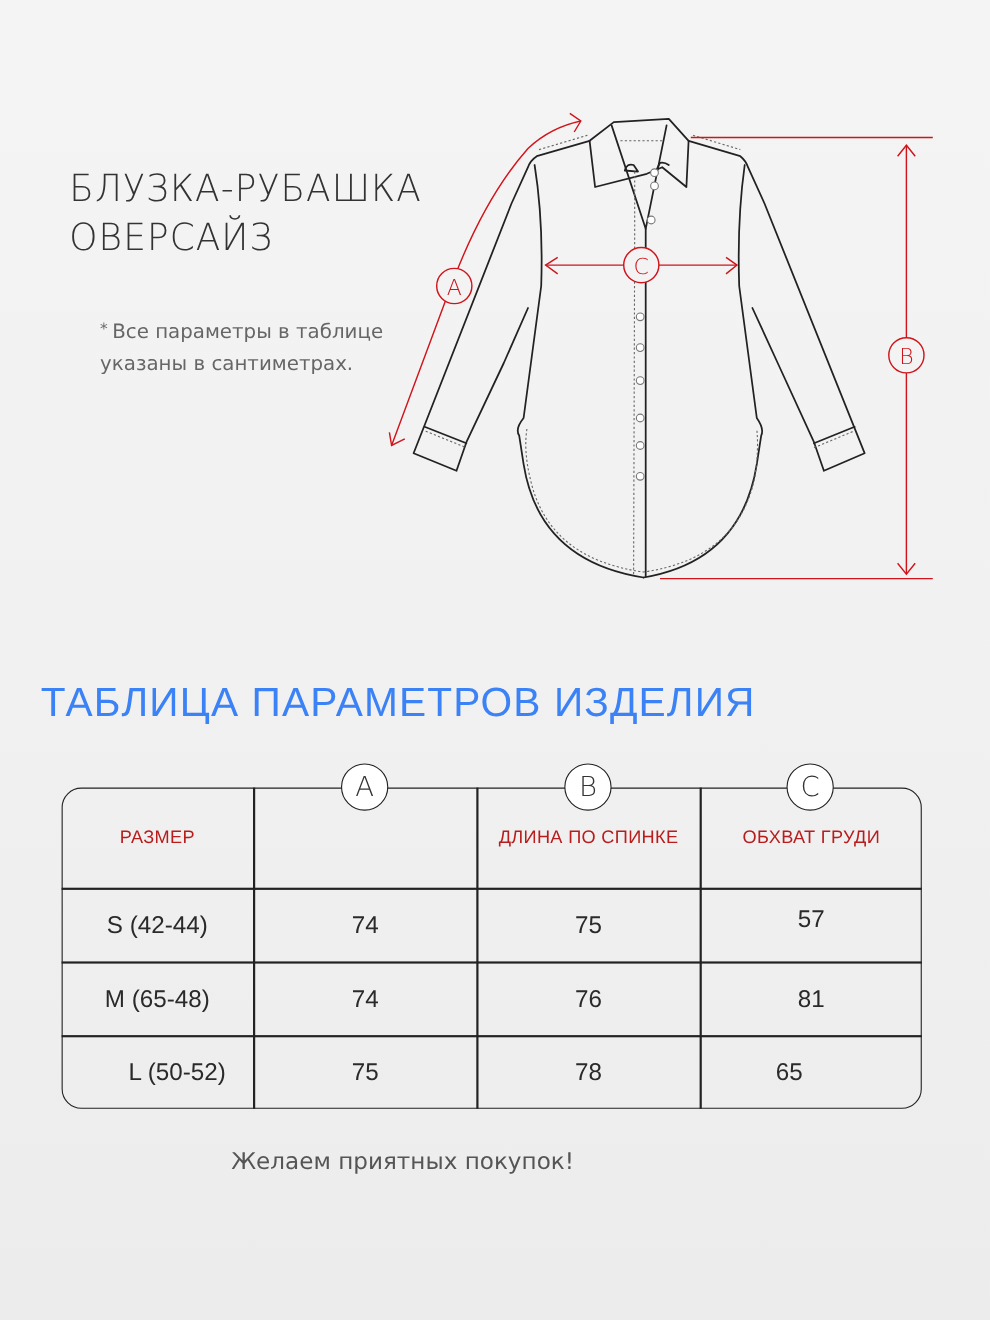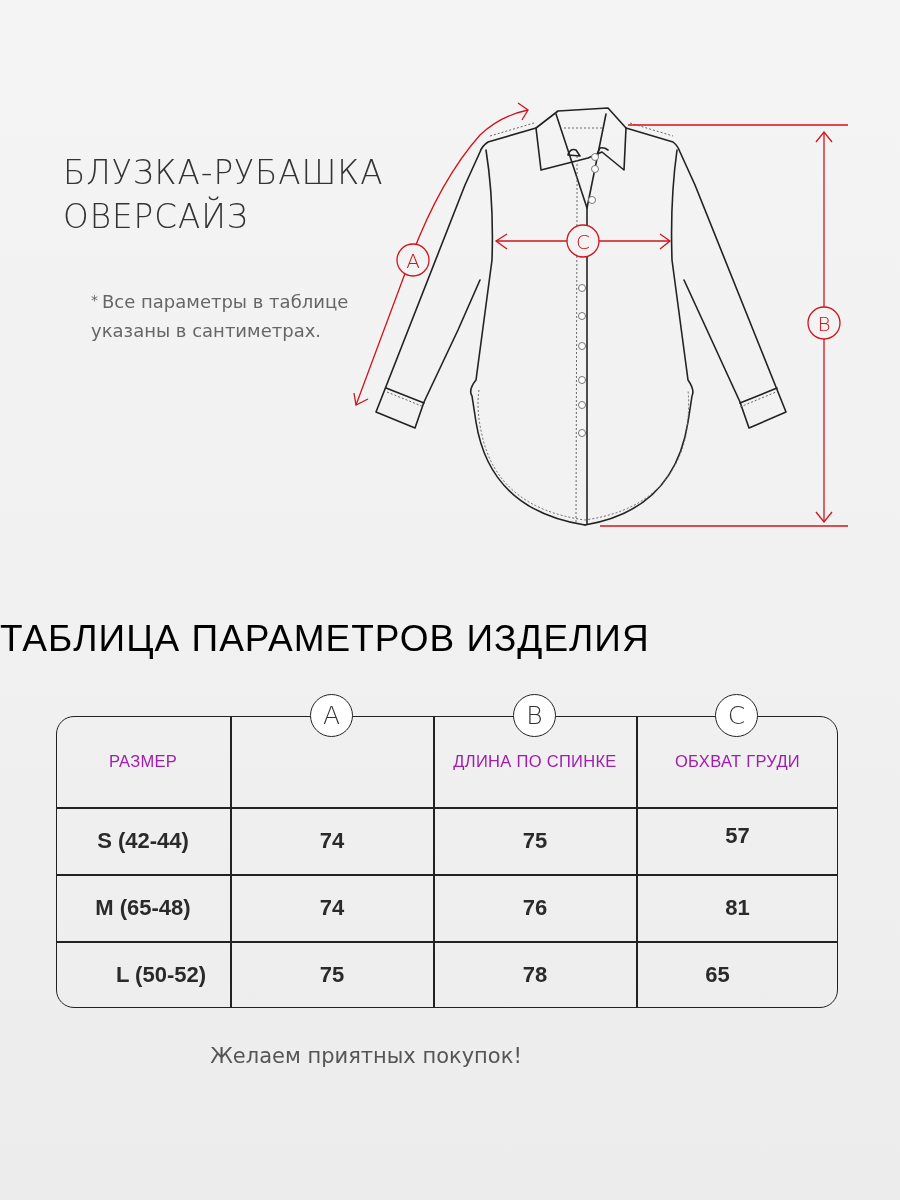--- a/index.html
+++ b/index.html
@@ -45,26 +45,26 @@
       left: 340px;
       top: 90px;
       width: 520px;
       height: 450px;
     }
     .section-title {
       position: absolute;
       left: 0;
       width: 724px;
       top: 618px;
-      text-align: left;
+      text-align: center;
       font-family: "Liberation Sans", sans-serif;
       font-size: 37px;
       font-weight: 400;
       letter-spacing: 1px;
-      color: #000000;
+      color: #3b82f6;
       white-space: nowrap;
     }
     .table-wrap {
       position: absolute;
       left: 56px;
       top: 716px;
       width: 782px;
       height: 292px;
     }
     .table-frame {
@@ -94,28 +94,27 @@
       display: flex;
       align-items: center;
       justify-content: center;
       text-align: center;
       box-sizing: border-box;
       white-space: nowrap;
     }
     .hcell {
       font-family: "Liberation Sans", sans-serif;
       font-size: 16.5px;
-      color: #a21caf;
+      color: #b91c1c;
       letter-spacing: 0.3px;
     }
     .dcell {
       font-family: "Liberation Sans", sans-serif;
       font-size: 22px;
       color: #2a2a2a;
-      font-weight: bold;
     }
     .badge {
       position: absolute;
       top: -22px;
       width: 43px;
       height: 43px;
       border: 1.5px solid #222;
       border-radius: 50%;
       background: #ffffff;
       box-sizing: border-box;

